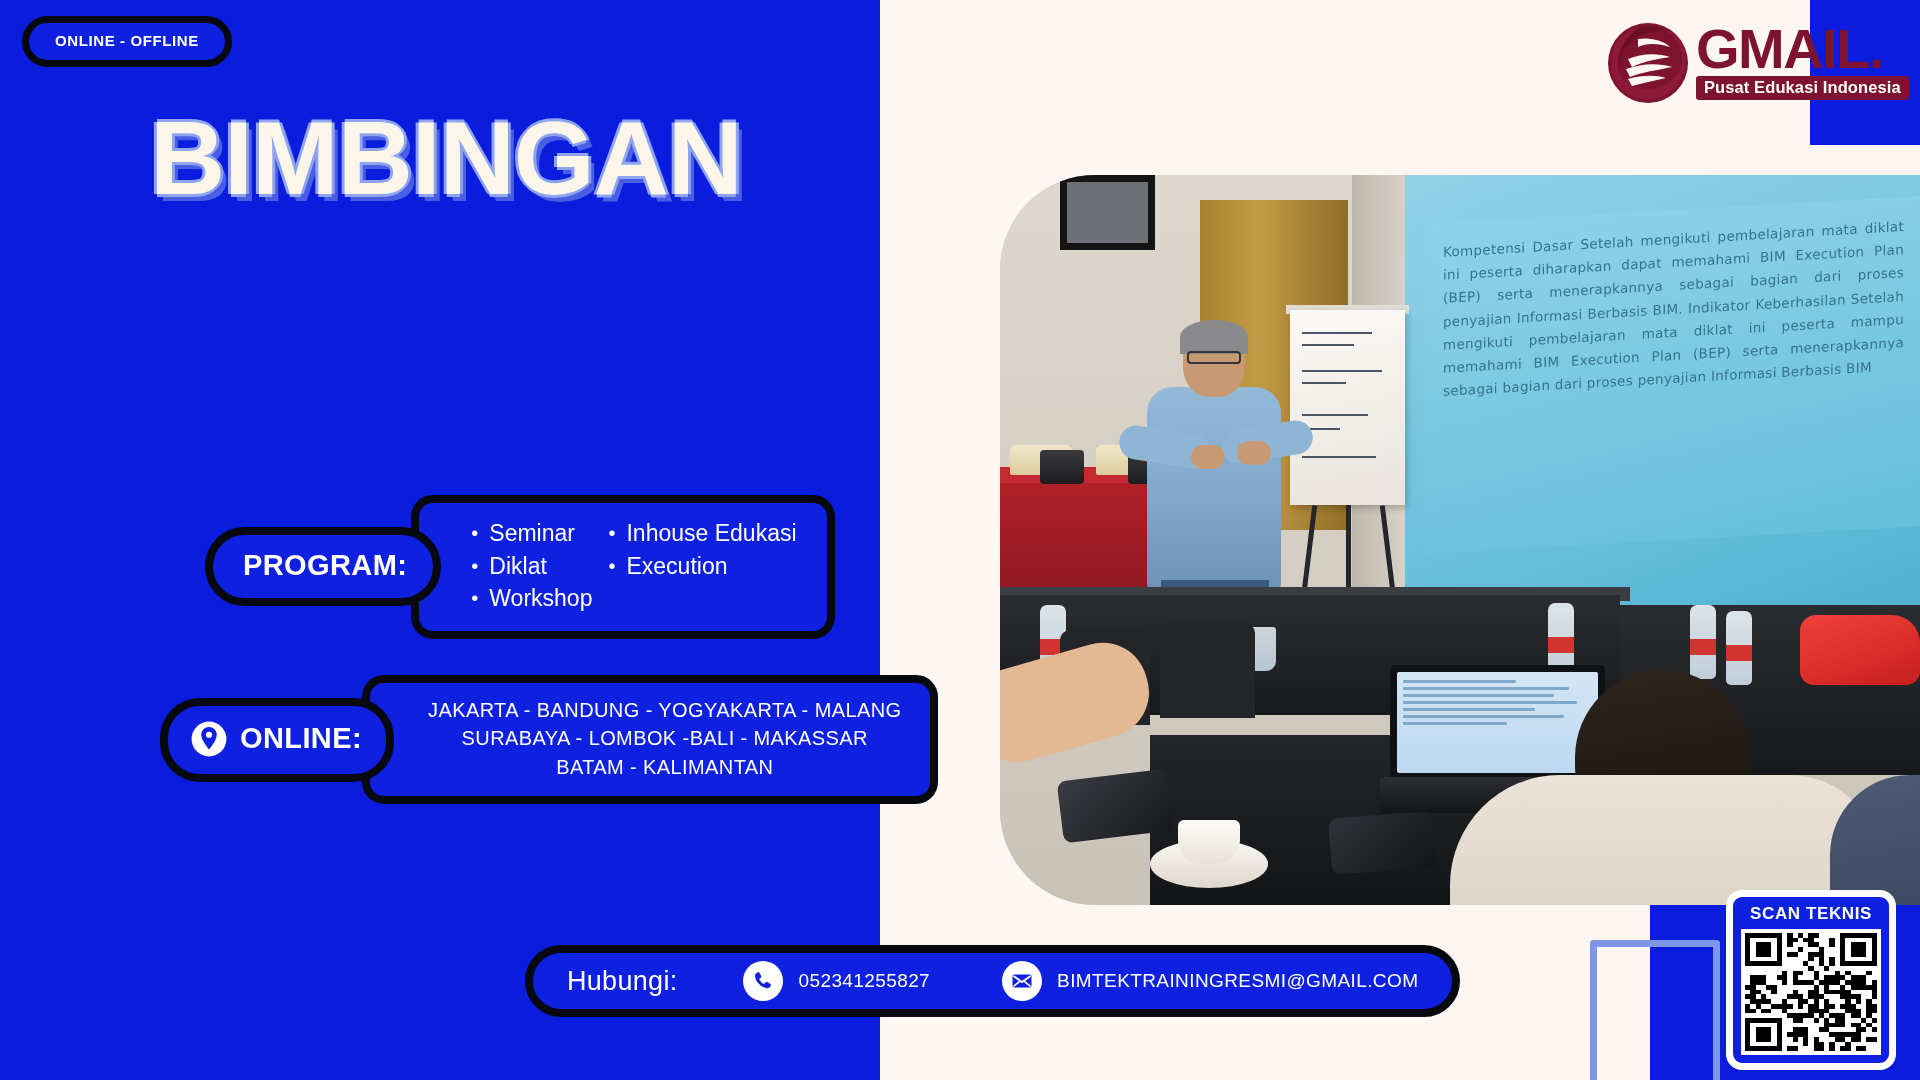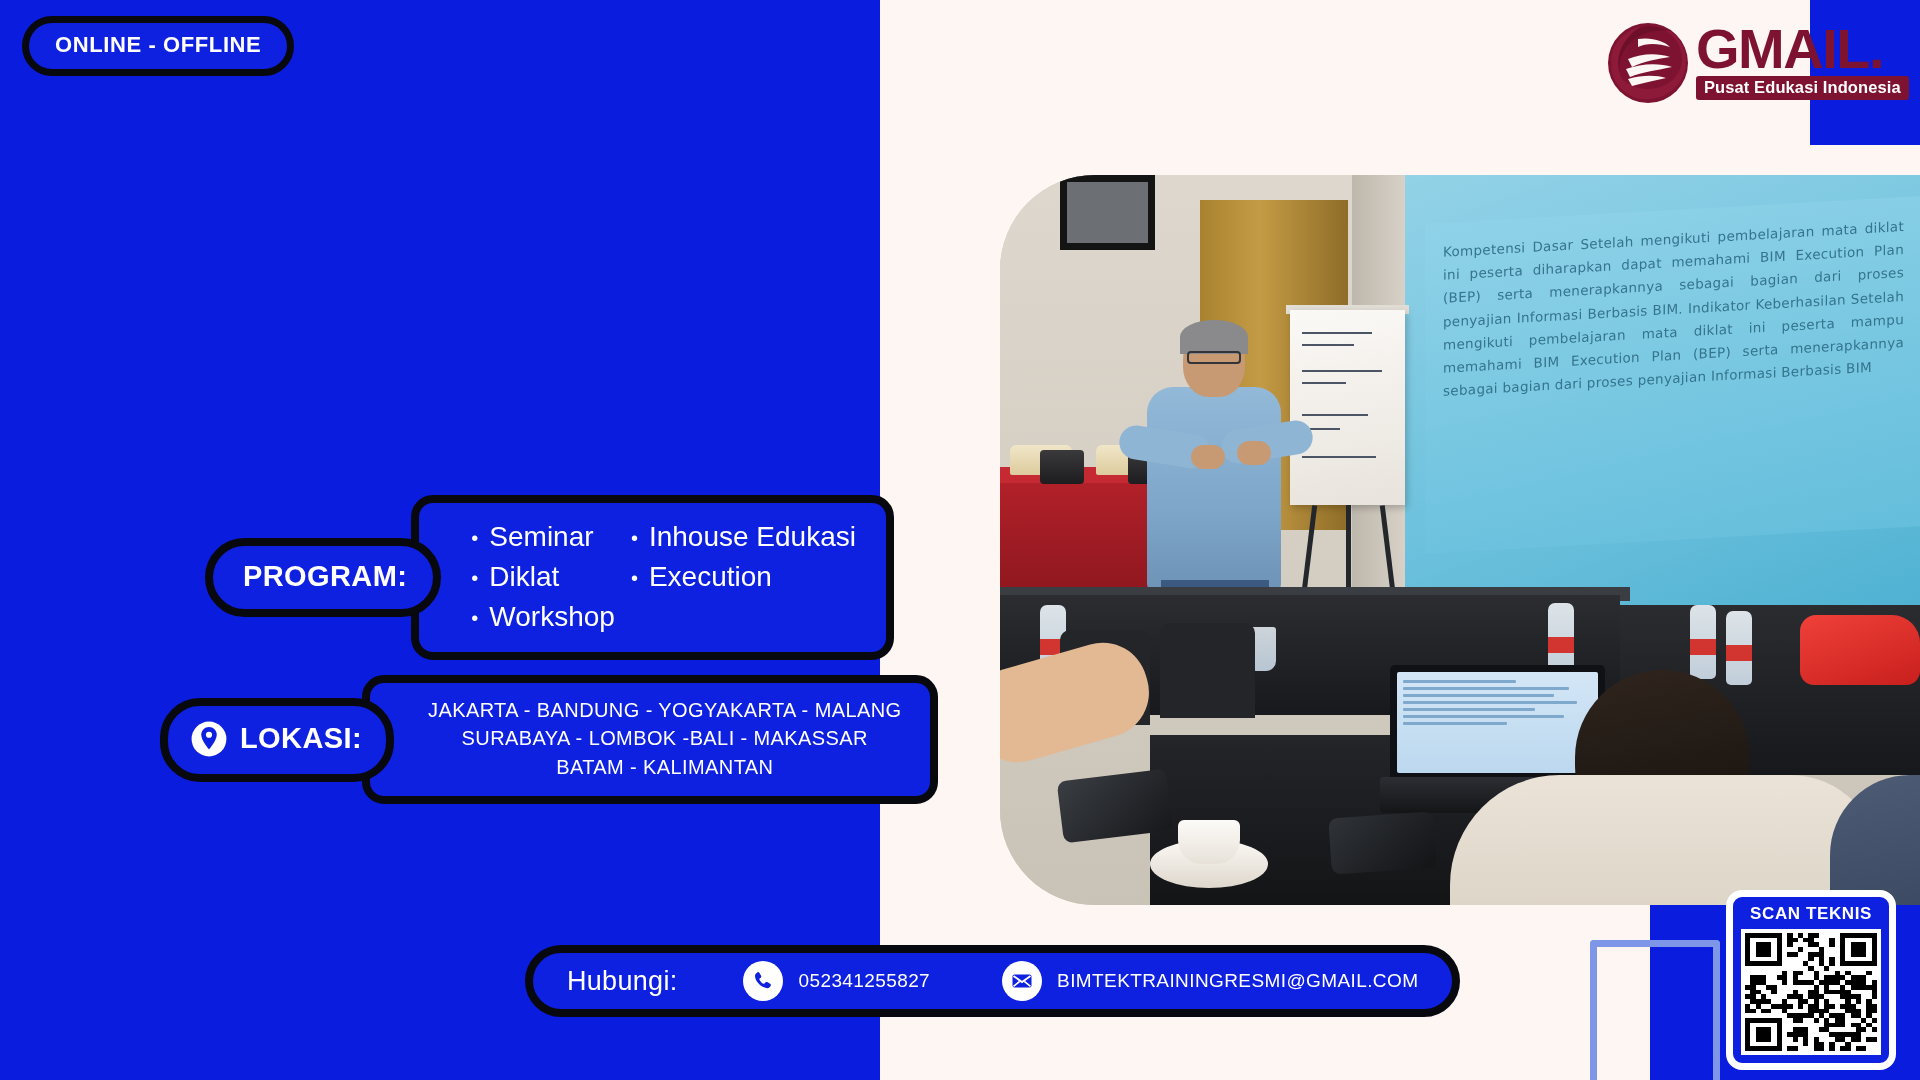--- a/index.html
+++ b/index.html
@@ -126,21 +126,21 @@
                   background:linear-gradient(160deg,#f0413a,#c81f1d); }
   .ph-personR   { position:absolute; left:830px; top:600px; width:200px; height:200px; border-radius:80px 0 0 0;
                   background:linear-gradient(170deg,#4d5b74,#33405a); }
   .ph-chairs    { position:absolute; background:#232529; border-radius:10px 10px 0 0; }
 
   
   .badge-online {
     position:absolute; left:22px; top:16px;
     background:#0e20e0; border:7px solid #08080f; border-radius:34px;
     padding:9px 26px 11px 26px;
-    color:#ffffff; font-weight:bold; font-size:22px; letter-spacing:.6px;
+    color:#ffffff; font-weight:bold; font-size:15px; letter-spacing:.6px;
     white-space:nowrap;
   }
 
   .title {
     position:absolute; left:140px; top:110px; width:740px;
     font-size:104px; font-weight:bold; line-height:.93;
     color:#fbf5ea; letter-spacing:-1px;
     text-shadow: -3px 0 0 #8ea4ef, 3px 0 0 #8ea4ef, 0 -3px 0 #8ea4ef, 0 3px 0 #8ea4ef,
                   6px 7px 0 rgba(125,150,232,.55);
   }
@@ -159,21 +159,21 @@
     background:#0e20e0; border:8px solid #08080f; border-radius:22px;
     color:#ffffff; z-index:2;
   }
 
   
   .row-program { left:205px; top:495px; }
   .row-program .pill-label { font-size:29px; padding:14px 26px 16px 30px; margin-right:-30px; }
   .row-program .pill-body  { padding:14px 30px 16px 52px; }
   .prog-cols { display:flex; gap:16px; }
   .prog-cols ul { list-style:none; }
-  .prog-cols li { font-size:28px; line-height:1.42; display:flex; align-items:baseline; gap:11px; white-space:nowrap; }
+  .prog-cols li { font-size:23px; line-height:1.42; display:flex; align-items:baseline; gap:11px; white-space:nowrap; }
   .prog-cols li::before { content:"•"; font-size:20px; line-height:1; position:relative; top:-1px; }
 
   
   .row-lokasi { left:160px; top:675px; }
   .row-lokasi .pill-label { font-size:29px; padding:14px 24px 16px 22px; margin-right:-32px; }
   .row-lokasi .pill-body  { padding:13px 28px 15px 58px; text-align:center; }
   .row-lokasi .pill-body div { font-size:20px; line-height:1.42; letter-spacing:.4px; white-space:nowrap; }
   .pin-icon { width:38px; height:38px; flex:0 0 38px; }
 
   
@@ -330,20 +330,21 @@
   </svg>
   <div class="pena-txt">
     <div class="pena-word"><span>GMAIL</span><span class="dot">.</span></div>
     <div class="pena-sub">Pusat Edukasi Indonesia</div>
   </div>
 </div>
 
 <div class="badge-online">ONLINE - OFFLINE</div>
 
 <div class="title">
+  <span class="l1">BIMBINGAN</span>
 </div>
 
 <div class="row row-program">
   <div class="pill-label">
     <span>PROGRAM:</span>
   </div>
   <div class="pill-body">
     <div class="prog-cols">
       <ul>
         <li>Seminar</li>
@@ -358,21 +359,21 @@
   </div>
 </div>
 
 <div class="row row-lokasi">
   <div class="pill-label">
     <svg class="pin-icon" viewBox="0 0 24 24">
       <circle cx="12" cy="12" r="11" fill="#ffffff"></circle>
       <path d="M12 4.4c-2.7 0-4.9 2.2-4.9 4.9 0 3.6 4.9 9.3 4.9 9.3s4.9-5.7 4.9-9.3c0-2.7-2.2-4.9-4.9-4.9z" fill="#0e20e0"></path>
       <circle cx="12" cy="9.3" r="1.95" fill="#ffffff"></circle>
     </svg>
-    <span>LOKASI:</span>
+    <span>ONLINE:</span>
   </div>
   <div class="pill-body">
     <div>JAKARTA - BANDUNG - YOGYAKARTA - MALANG</div>
     <div>SURABAYA - LOMBOK -BALI - MAKASSAR</div>
     <div>BATAM - KALIMANTAN</div>
   </div>
 </div>
 
 <div class="contact">
   <span class="hub">Hubungi:</span>

